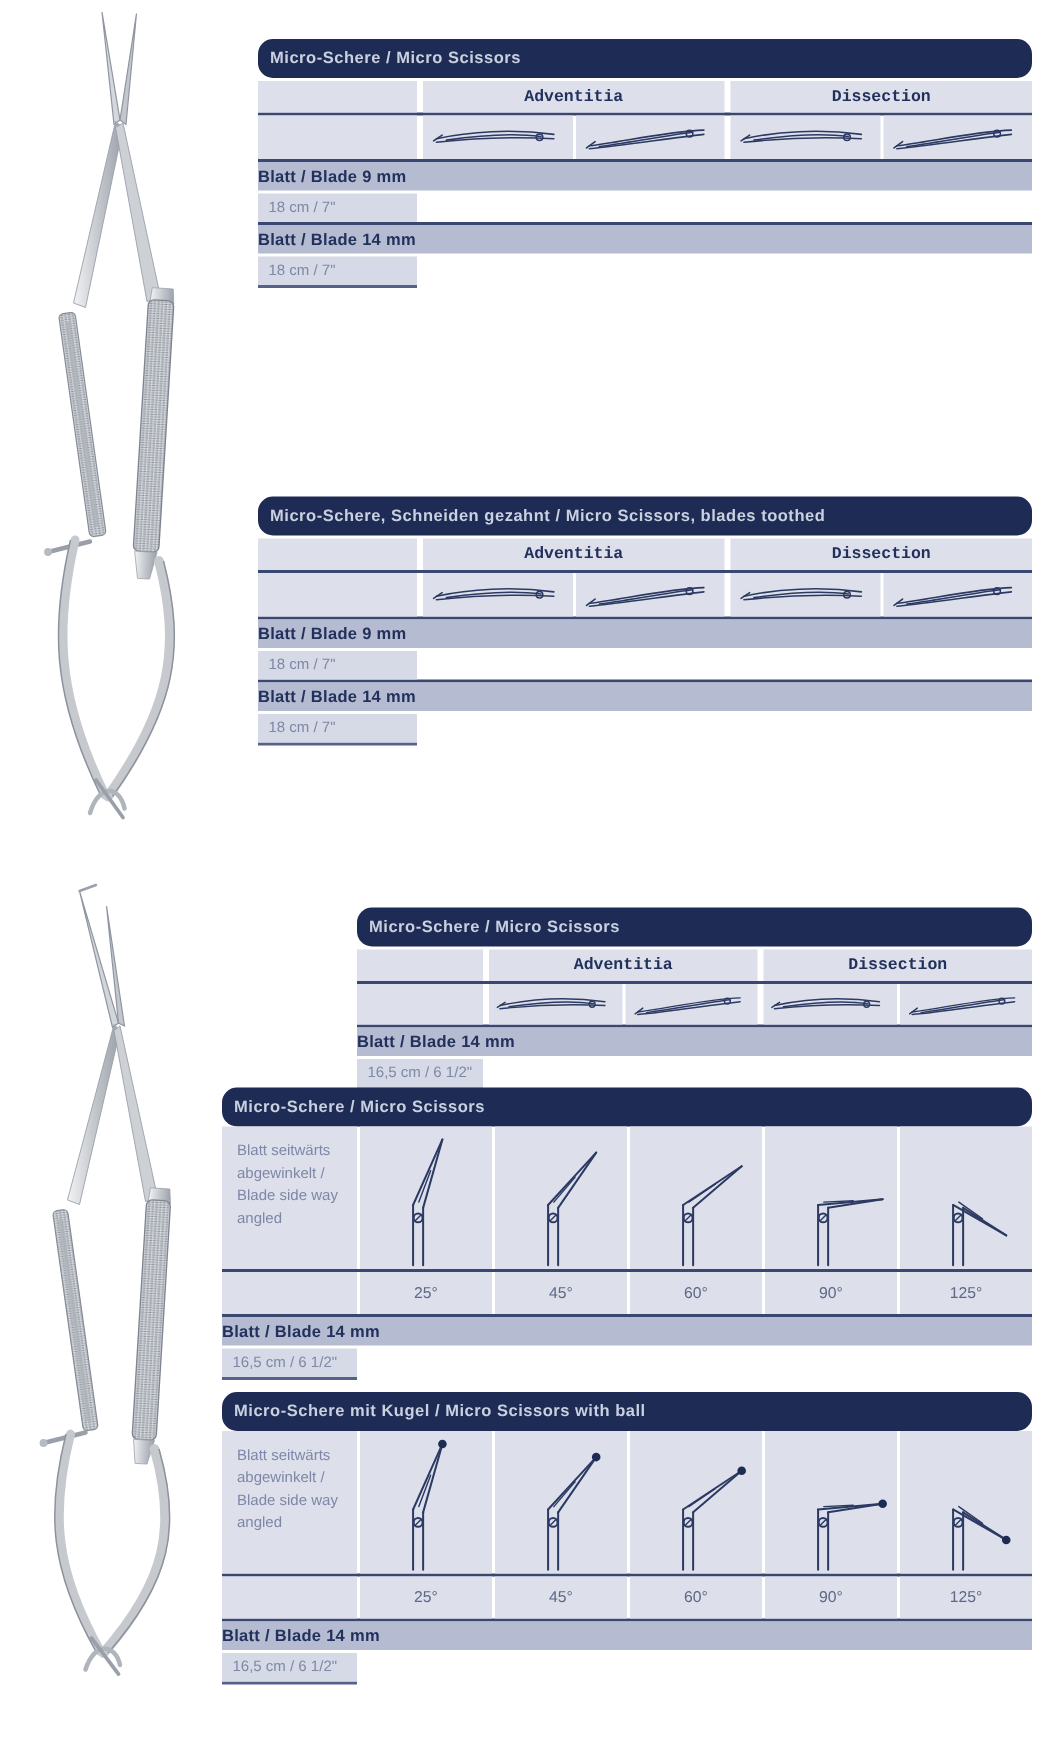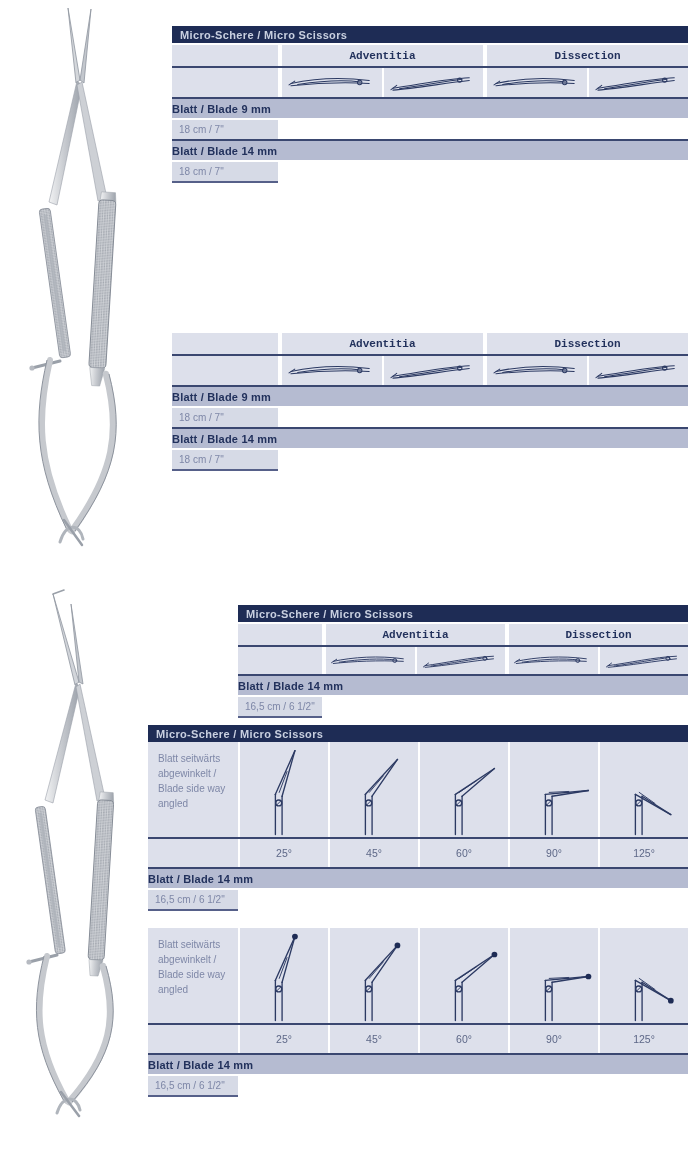--- a/index.html
+++ b/index.html
@@ -1,21 +1,21 @@
 <!DOCTYPE html>
 <html style="--header-bar: #1e2c55; --header-text: #c9d0e0; --row-bg: #dde0eb; --band-bg: #b5bbd1; --value-bg: #d6dae6; --navy-text: #22315c; --muted-text: #7e87a7; --rule-line: #3a4770;"><head>
 <meta charset="utf-8">
 <style>
   html,body{margin:0;padding:0;background:#fff;}
   .page{position:relative;width:700px;height:1162px;background:#ffffff;
         font-family:"Liberation Sans",sans-serif;overflow:hidden;}
   .cat{position:absolute;}
-  .bar{height:17px;background:var(--header-bar,#1e2c55);color:var(--header-text,#c9d0e0);
+  .bar{height:26px;background:var(--header-bar,#1e2c55);color:var(--header-text,#c9d0e0);
        font-size:11px;font-weight:bold;letter-spacing:.35px;display:flex;align-items:center;
-       padding-left:8px;box-sizing:border-box;white-space:nowrap;}
+       padding-left:8px;box-sizing:border-box;white-space:nowrap;border-radius:10px;}
   .row{display:flex;}
   .cell{background:var(--row-bg,#dde0eb);box-sizing:border-box;}
   .c0-1{width:106px;}
   .c0-3{width:84px;}
   .c0-4{width:90px;}
   .grp{flex:1;margin-left:4px;display:flex;align-items:center;justify-content:center;
        color:var(--navy-text,#22315c);font-weight:bold;font-size:11px;}
   .shrow{height:21px;margin-top:2px;font-family:Liberation Mono, monospace;}
   .illrow{height:29px;}
   .sub{flex:1;margin-left:2px;display:flex;align-items:center;justify-content:center;}
@@ -168,20 +168,21 @@
     <div class="hline"></div>
     <div class="band">Blatt / Blade 14 mm</div>
     <div class="gap"></div>
     <div class="valrow">
         <div class="valcell c0-1">18 cm / 7"</div>
       </div>
     <div class="underline c0-1"></div>
   </div>
 
   <div class="cat" id="t2" style="left:172px;top:331px;width:516px">
+    <div class="bar">Micro-Schere, Schneiden gezahnt / Micro Scissors, blades toothed</div>
     <div class="row shrow">
       <div class="cell c0-1"></div>
       <div class="cell grp">Adventitia</div>
       <div class="cell grp">Dissection</div>
     </div>
     <div class="hline"></div>
     <div class="row illrow">
       <div class="cell c0-1"></div>
       <div class="cell sub gsep">
           <svg class="sc-svg" width="92" height="21" viewBox="0 0 96 22">
@@ -379,20 +380,21 @@
     <div class="hline"></div>
     <div class="band">Blatt / Blade 14 mm</div>
     <div class="gap"></div>
     <div class="valrow">
         <div class="valcell c0-4">16,5 cm / 6 1/2"</div>
       </div>
     <div class="underline c0-4"></div>
   </div>
 
   <div class="cat" id="t5" style="left:148px;top:928px;width:540px">
+    <div class="bar">Micro-Schere mit Kugel / Micro Scissors with ball</div>
     <div class="row illarea">
       <div class="cell c0-4 side">Blatt seitwärts abgewinkelt / Blade side way angled</div>
       <div class="cell icol">
           <svg class="blade-svg" width="88" height="93" viewBox="0 0 92 96">
             <path stroke="#2c3a63" stroke-width="1.4" fill="none" stroke-linecap="round" d="M37,94 L37,52"></path>
             <path stroke="#2c3a63" stroke-width="1.4" fill="none" stroke-linecap="round" d="M44,94 L44,54"></path>
             <path stroke="#2c3a63" stroke-width="1.4" fill="none" stroke-linecap="round" d="M37,52 L57.440440040072176,6.309841796314103"></path>
             <path stroke="#2c3a63" stroke-width="1.4" fill="none" stroke-linecap="round" d="M44,54 L57.440440040072176,6.309841796314103"></path>
             <path stroke="#2c3a63" stroke-width="1" fill="none" stroke-linecap="round" d="M41,50 L49.22022002003609,28.15492089815705"></path>
             <circle stroke="#2c3a63" stroke-width="1.4" fill="none" stroke-linecap="round" cx="40.5" cy="61" r="3.1"></circle>

